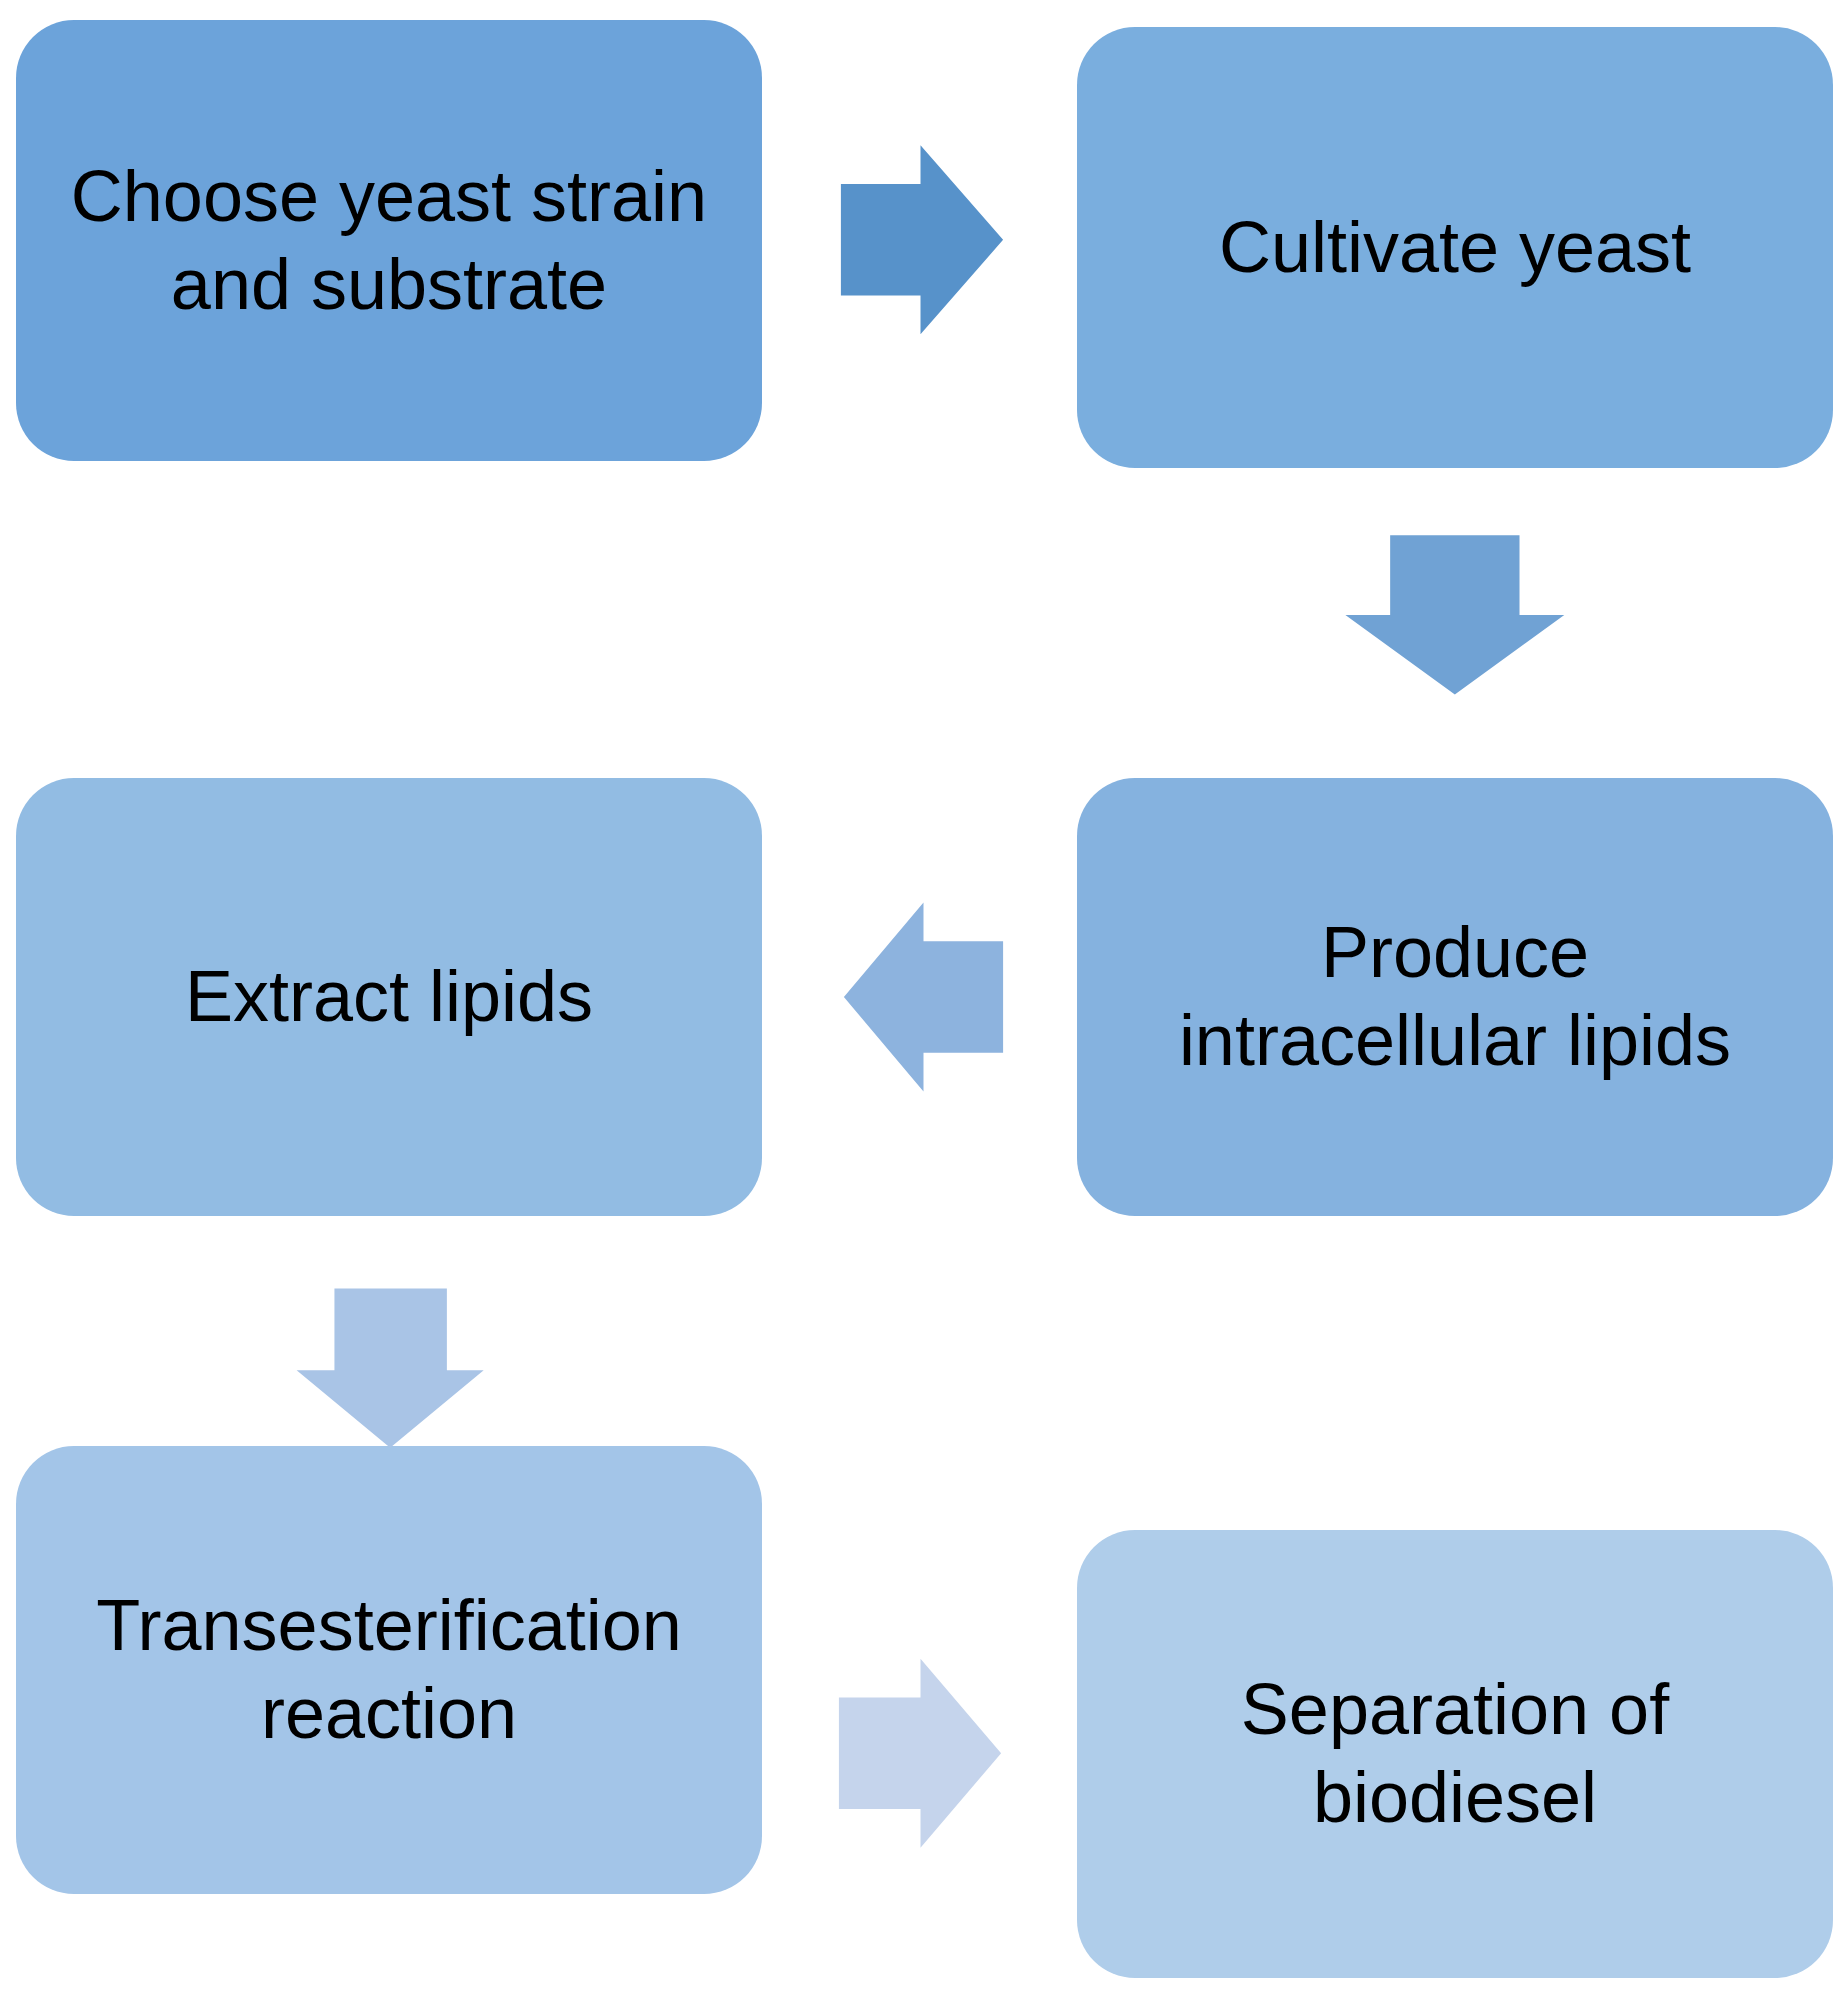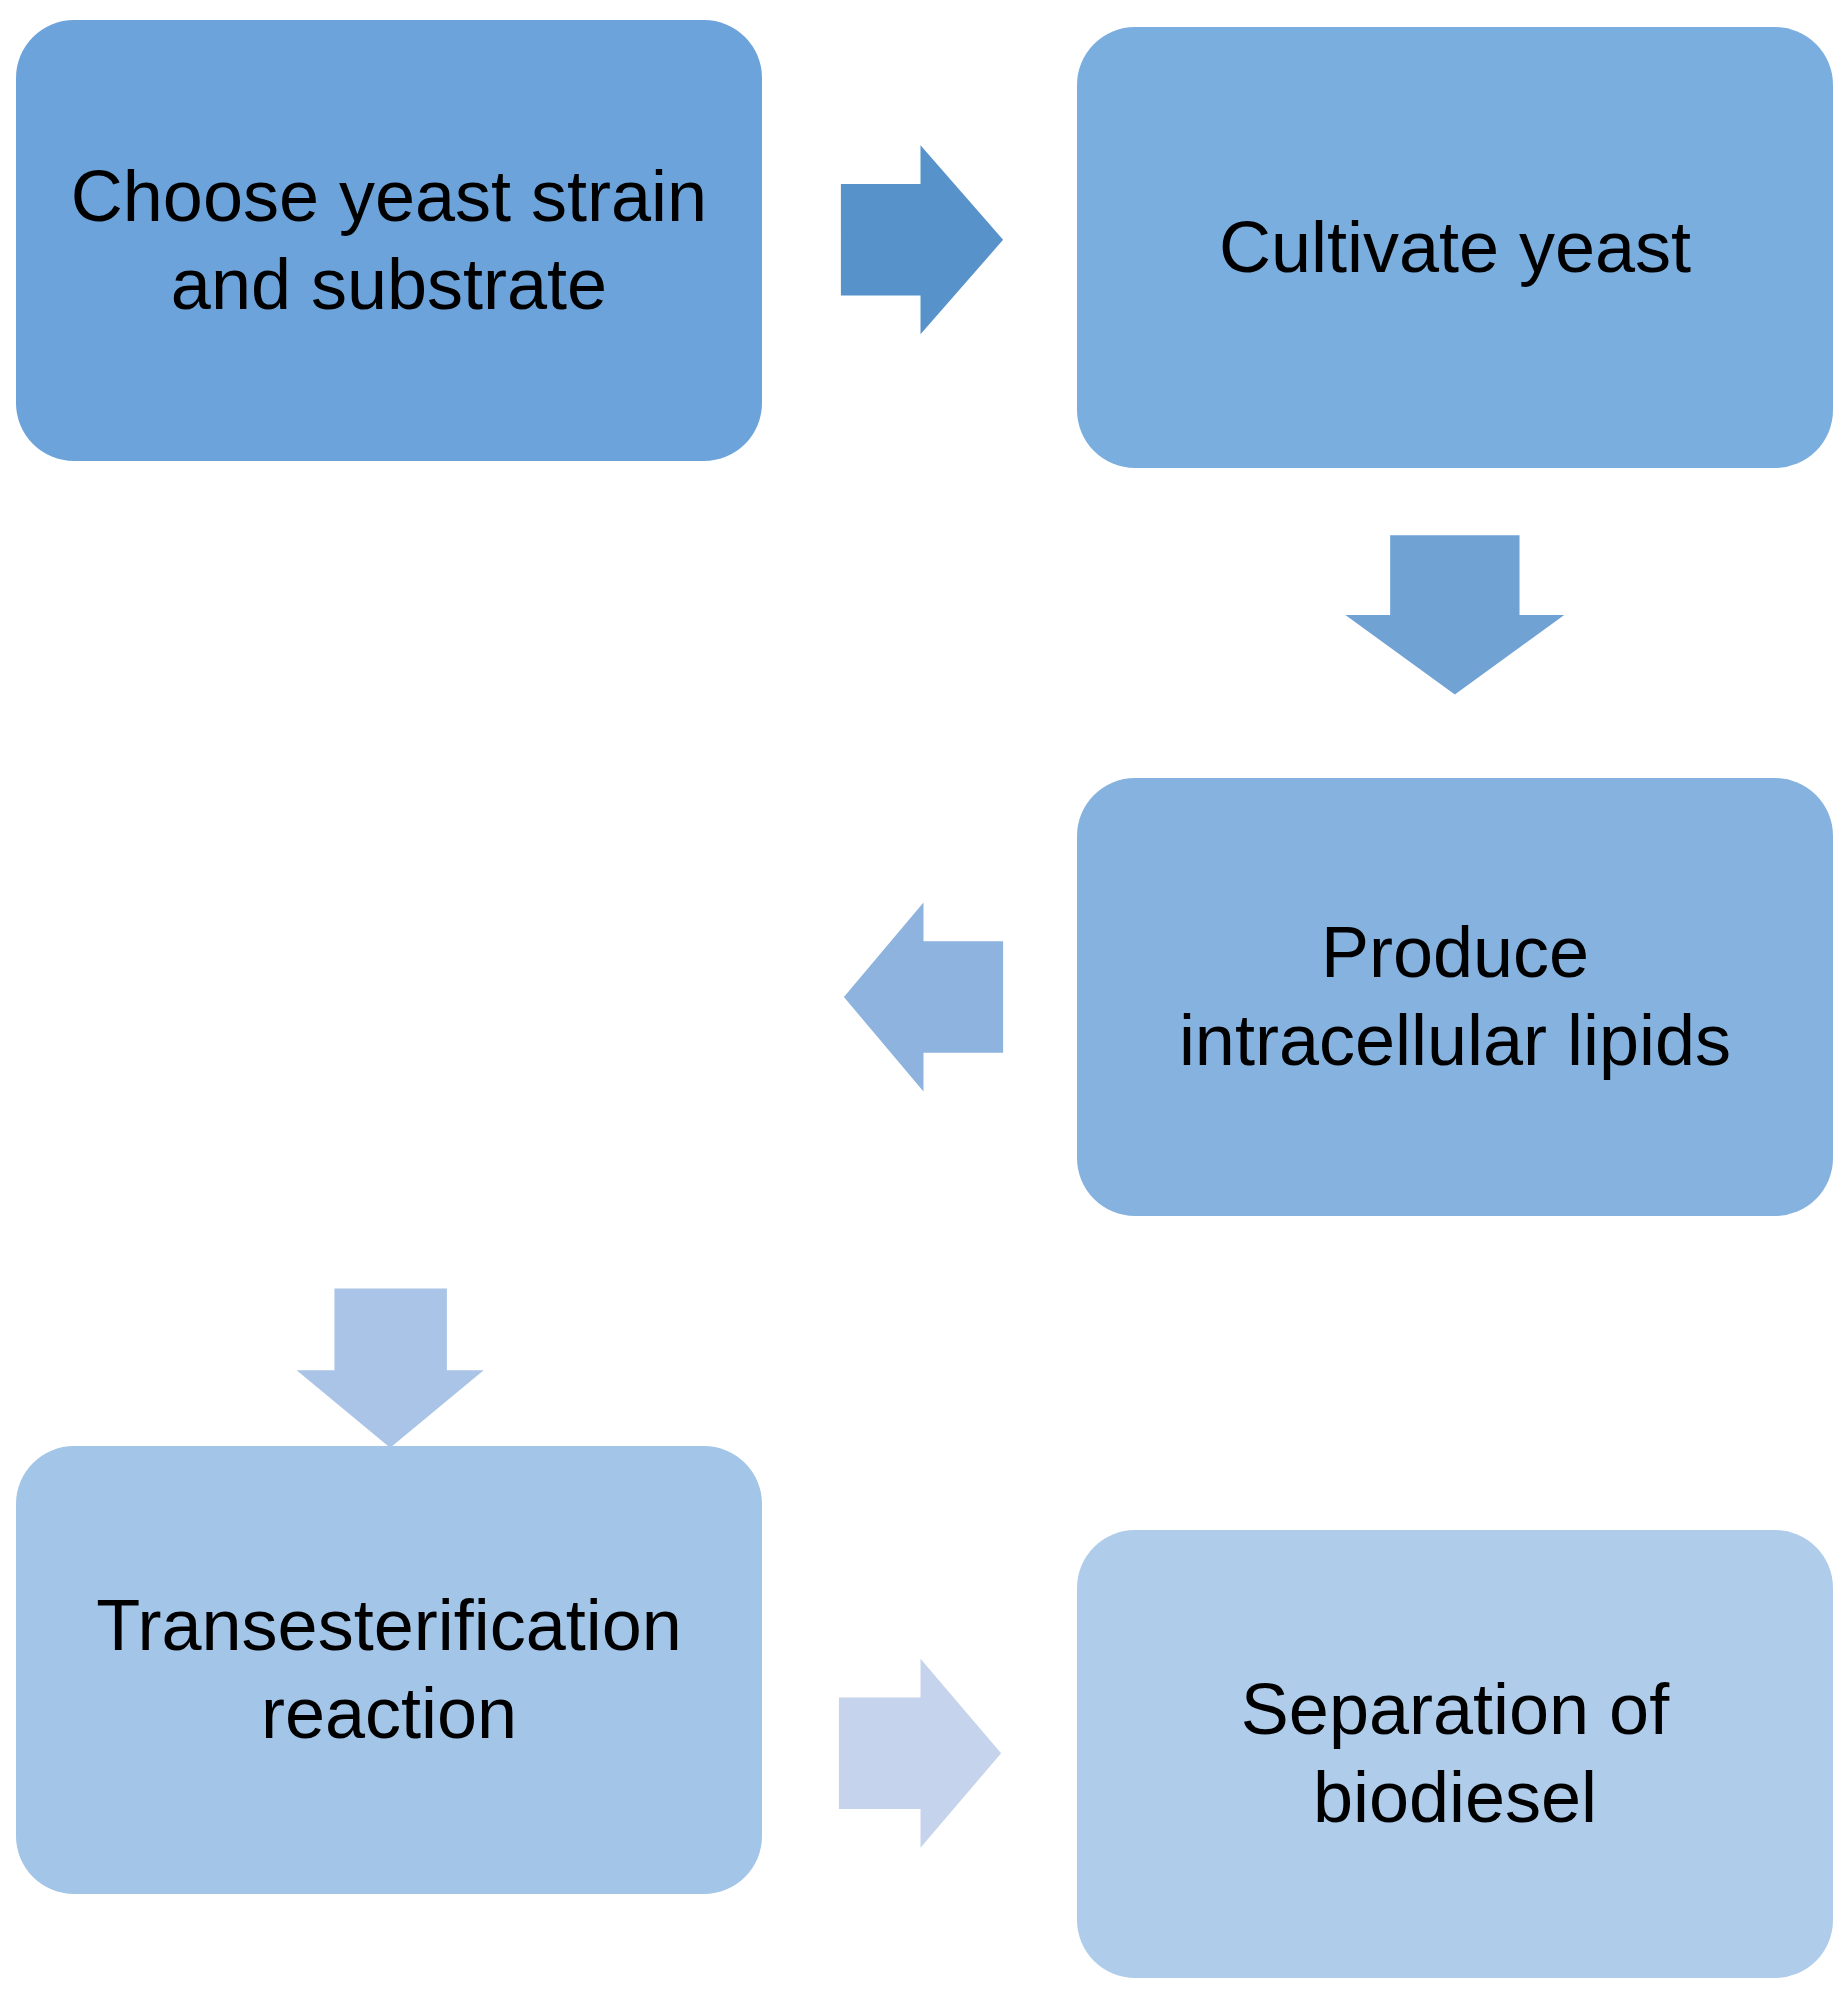--- a/index.html
+++ b/index.html
@@ -61,20 +61,23 @@
 
   <div class="flow-box box-2" style="background-color: rgb(122, 174, 222);">
     <div class="box-label">Cultivate yeast</div>
   </div>
 
   <div class="flow-box box-3" style="background-color: rgb(133, 178, 223);">
     <div class="box-label">Produce
 intracellular lipids</div>
   </div>
 
+  <div class="flow-box box-4" style="background-color: rgb(146, 188, 227);">
+    <div class="box-label">Extract lipids</div>
+  </div>
 
   <div class="flow-box box-5" style="background-color: rgb(163, 197, 232);">
     <div class="box-label">Transesterification
 reaction</div>
   </div>
 
   <div class="flow-box box-6" style="background-color: rgb(175, 205, 234);">
     <div class="box-label">Separation of
 biodiesel</div>
   </div>

